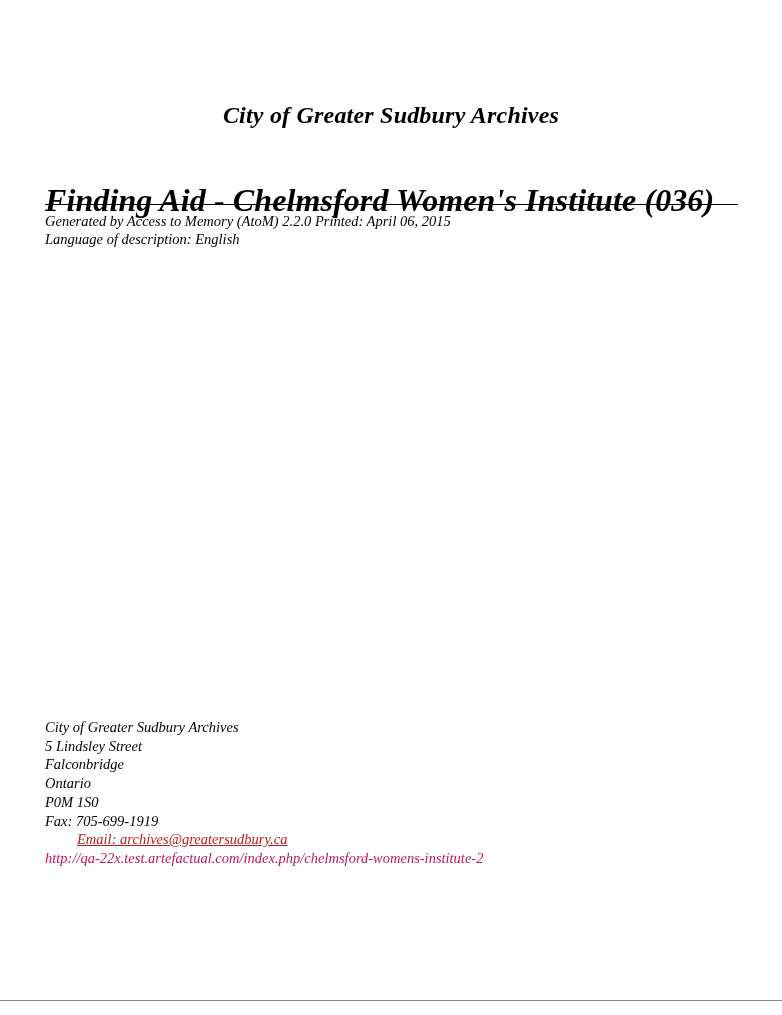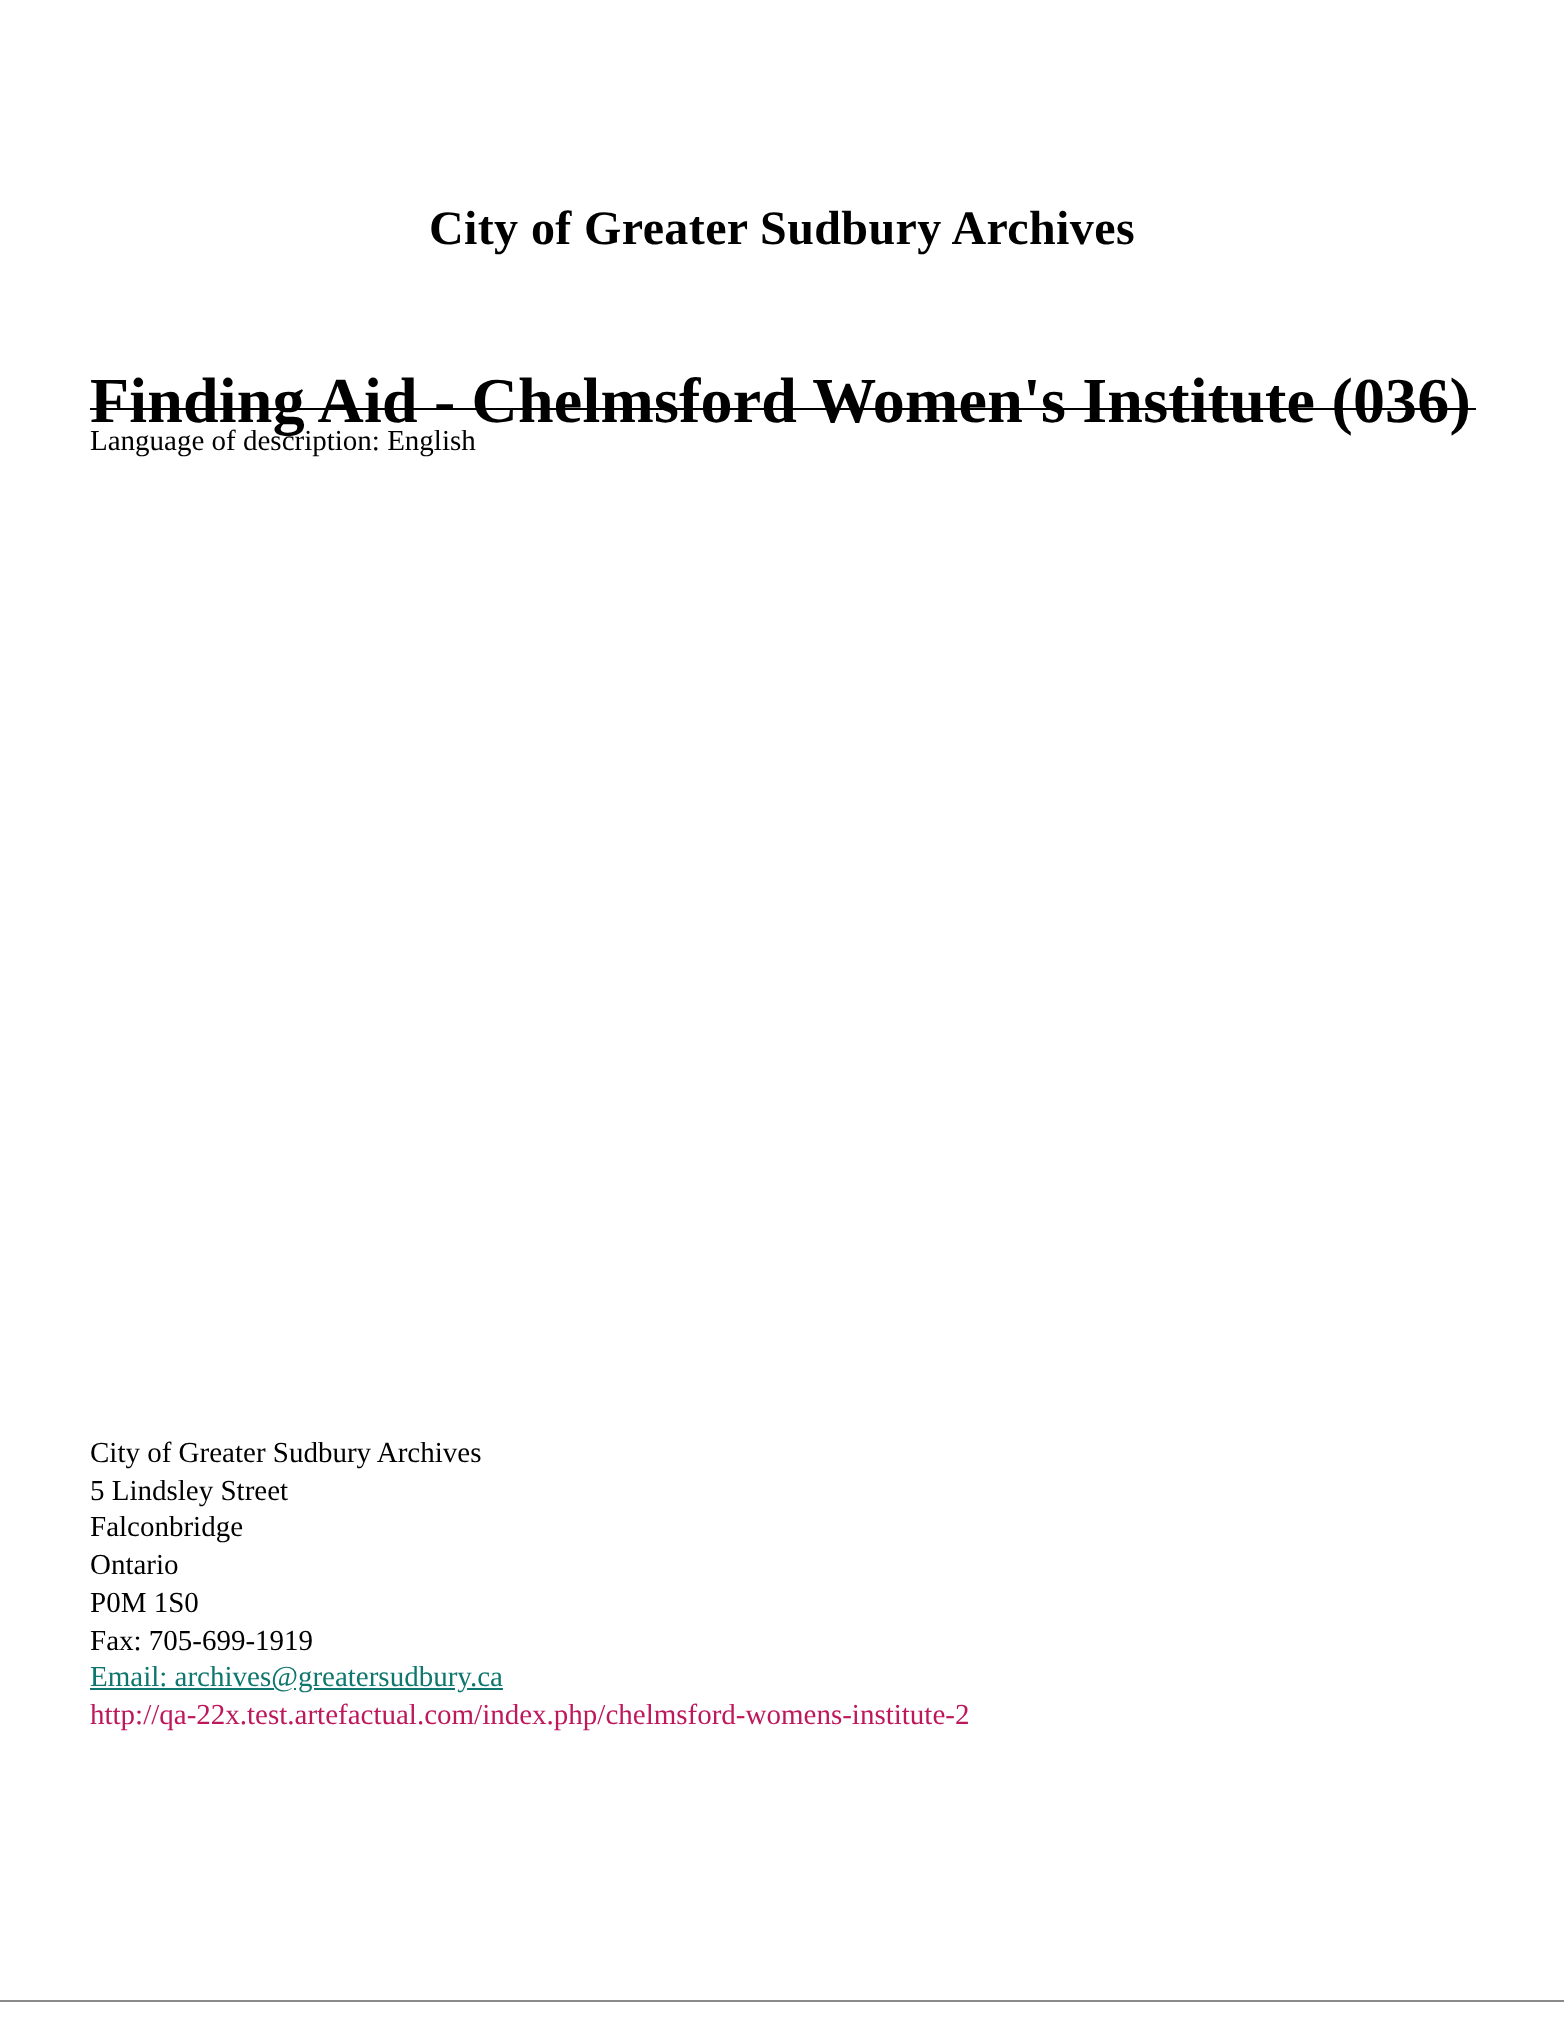--- a/index.html
+++ b/index.html
@@ -15,20 +15,21 @@
     position: relative;
     overflow: hidden;
   }
   .page {
     position: absolute;
     left: 0;
     top: 0;
     width: 782px;
     height: 763px;
     box-sizing: border-box;
+    font-style: italic;
   }
   .doc-title {
     position: absolute;
     left: 0;
     top: 86px;
     width: 782px;
     text-align: center;
     font-size: 24px;
     font-weight: bold;
     letter-spacing: 0.2px;
@@ -66,22 +67,23 @@
     left: 45px;
     top: 718px;
     width: 700px;
     font-size: 14.5px;
     line-height: 18.7px;
   }
   .footer-block div {
     white-space: nowrap;
   }
   .email-line {
-    color: #0f766e;
+    color: #b91c1c;
     text-decoration: underline;
+    margin-left: 32px;
   }
   .url-line {
     color: #be185d;
   }
   .bottom-rule {
     position: absolute;
     left: 0;
     top: 1000px;
     width: 782px;
     height: 1px;
@@ -93,20 +95,21 @@
 
 <div class="page">
 
   <h1 class="doc-title">City of Greater Sudbury Archives</h1>
 
   <h2 class="finding-aid-title">Finding Aid - Chelmsford Women's Institute (036)</h2>
 
   <div class="rule"></div>
 
   <div class="meta">
+    <div>Generated by Access to Memory (AtoM) 2.2.0 Printed: April 06, 2015</div>
     <div>Language of description: English</div>
   </div>
 
   <div class="footer-block">
     <div>City of Greater Sudbury Archives</div>
     <div>5 Lindsley Street</div>
     <div>Falconbridge</div>
     <div>Ontario</div>
     <div>P0M 1S0</div>
     <div>Fax: 705-699-1919</div>

